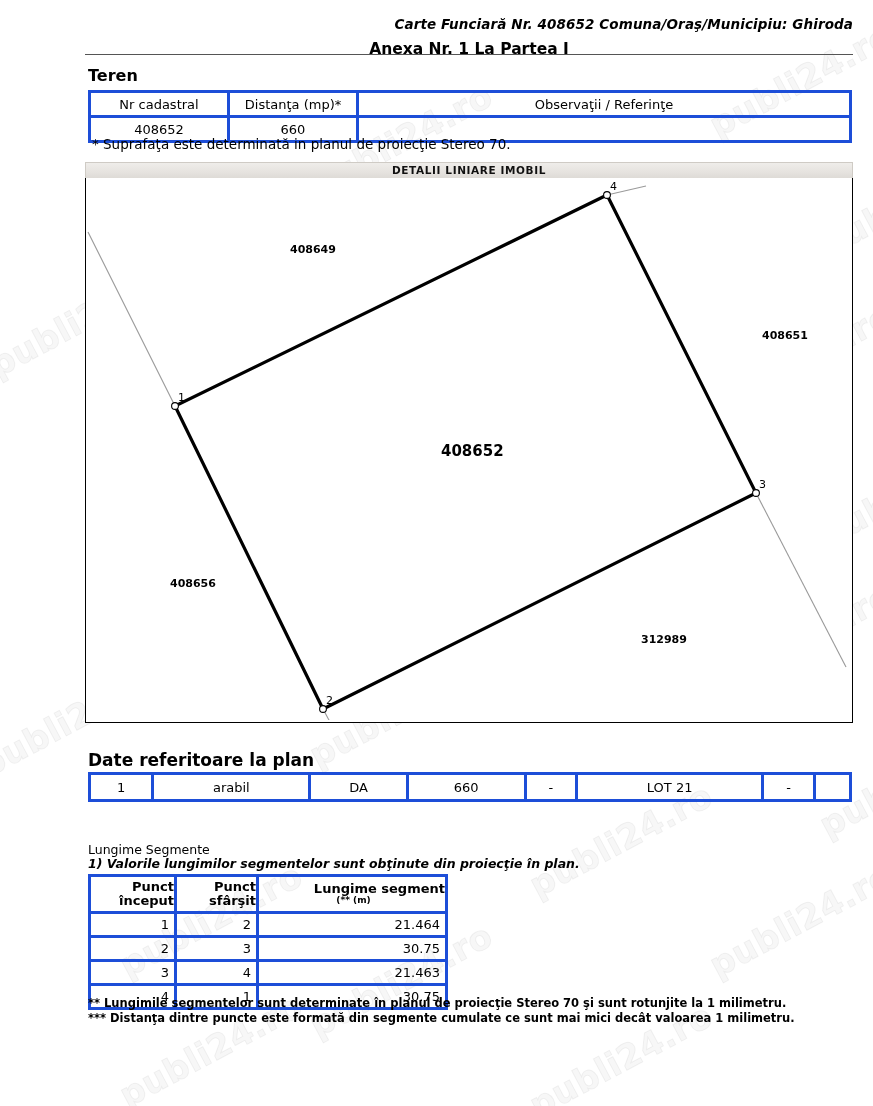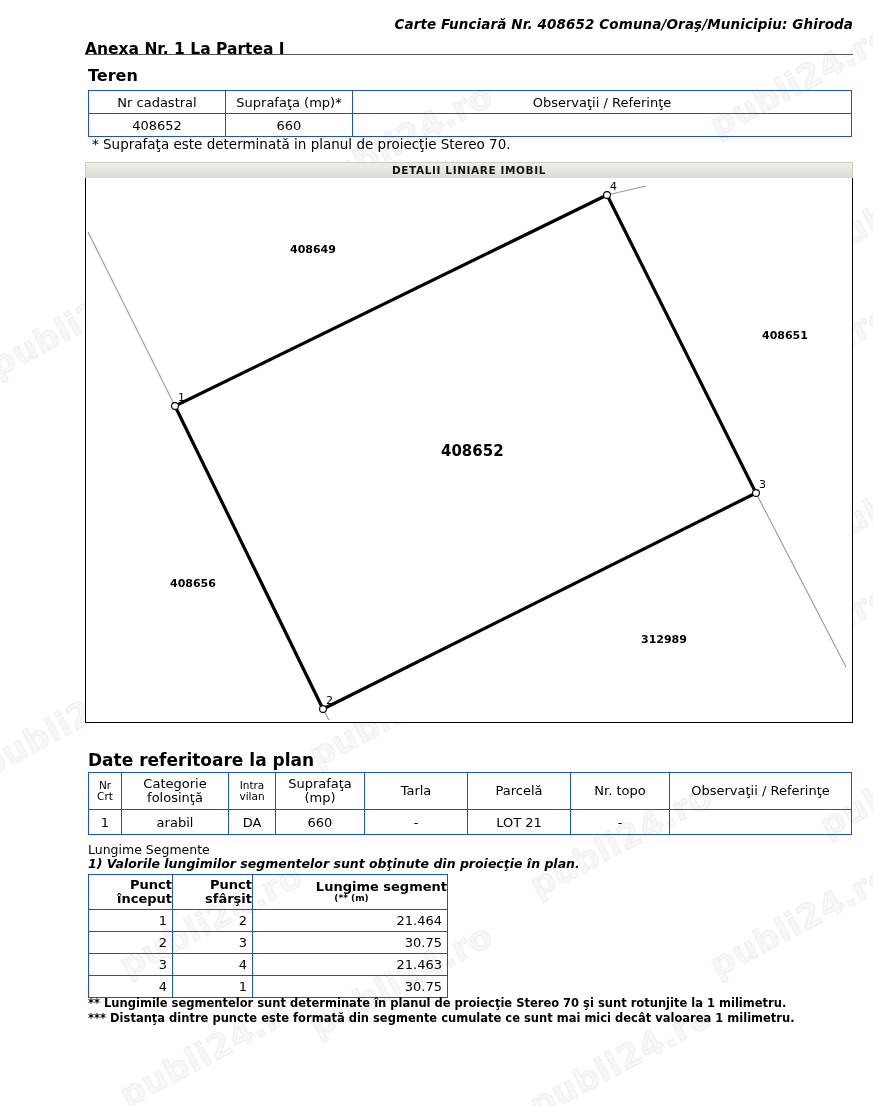--- a/index.html
+++ b/index.html
@@ -53,21 +53,21 @@
     font-size: 13.5px;
     font-weight: bold;
     letter-spacing: 0.1px;
   }
 
   .anexa-title {
     position: absolute;
     left: 85px;
     top: 40px;
     width: 768px;
-    text-align: left;
+    text-align: center;
     font-size: 15.5px;
     font-weight: bold;
     z-index: 10;
   }
 
   .section-teren {
     position: absolute;
     left: 88px;
     top: 66px;
     font-size: 16px;
@@ -76,21 +76,21 @@
   }
 
   
   table.cf {
     border-collapse: collapse;
     position: absolute;
     z-index: 10;
     background: transparent;
   }
   table.cf td, table.cf th {
-    border: 1px solid #1d4ed8;
+    border: 3px solid #1d4ed8;
     font-weight: normal;
     font-size: 13px;
     padding: 1px 4px;
     text-align: center;
     vertical-align: middle;
     background: transparent;
   }
 
   
   #teren-table {
@@ -272,21 +272,21 @@
 </div>
 
 <div class="anexa-title">Anexa Nr. 1 La Partea I</div>
 
 <div class="section-teren">Teren</div>
 
 <table class="cf" id="teren-table">
   <tbody>
     <tr>
       <td style="width:128px">Nr cadastral</td>
-      <td style="width:118px">Suprafaţa (mp)*</td>
+      <td style="width:118px">Distanţa (mp)*</td>
       <td>Observaţii / Referinţe</td>
     </tr>
     <tr>
       <td>408652</td>
       <td>660</td>
       <td></td>
     </tr>
   </tbody>
 </table>
 
@@ -306,30 +306,20 @@
       <circle cx="670" cy="315" r="3.4" fill="#ffffff" stroke="#000" stroke-width="1.1"></circle>
       <circle cx="521" cy="17" r="3.4" fill="#ffffff" stroke="#000" stroke-width="1.1"></circle>
     </svg>
 </div>
 
 <div class="section-date">Date referitoare la plan</div>
 
 <table class="cf" id="date-table">
   <tbody>
     <tr>
-      <th class="small" style="width:26px">Nr<br>Crt</th>
-      <th style="width:100px">Categorie<br>folosinţă</th>
-      <th class="small" style="width:40px">Intra<br>vilan</th>
-      <th style="width:82px">Suprafaţa<br>(mp)</th>
-      <th style="width:96px">Tarla</th>
-      <th style="width:96px">Parcelă</th>
-      <th style="width:92px">Nr. topo</th>
-      <th>Observaţii / Referinţe</th>
-    </tr>
-    <tr>
       <td>1</td>
       <td>arabil</td>
       <td>DA</td>
       <td>660</td>
       <td>-</td>
       <td>LOT 21</td>
       <td>-</td>
       <td></td>
     </tr>
   </tbody>

